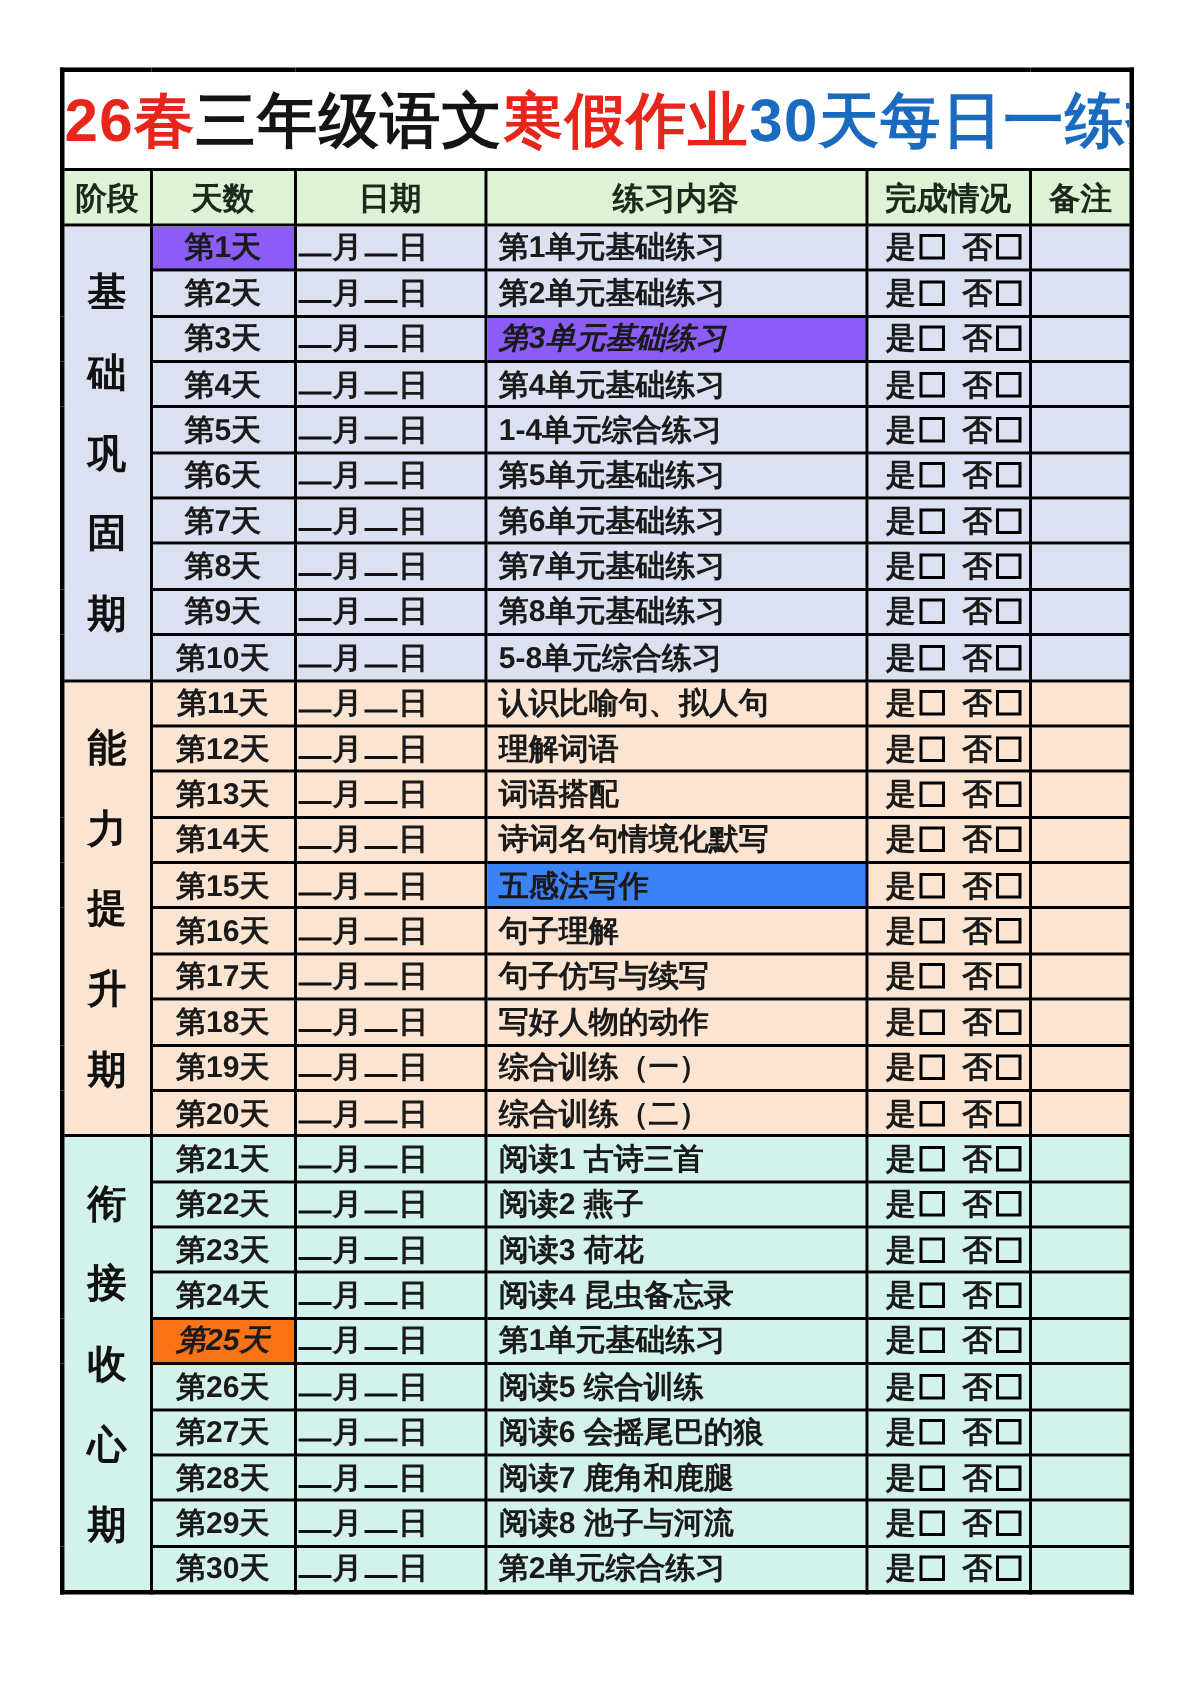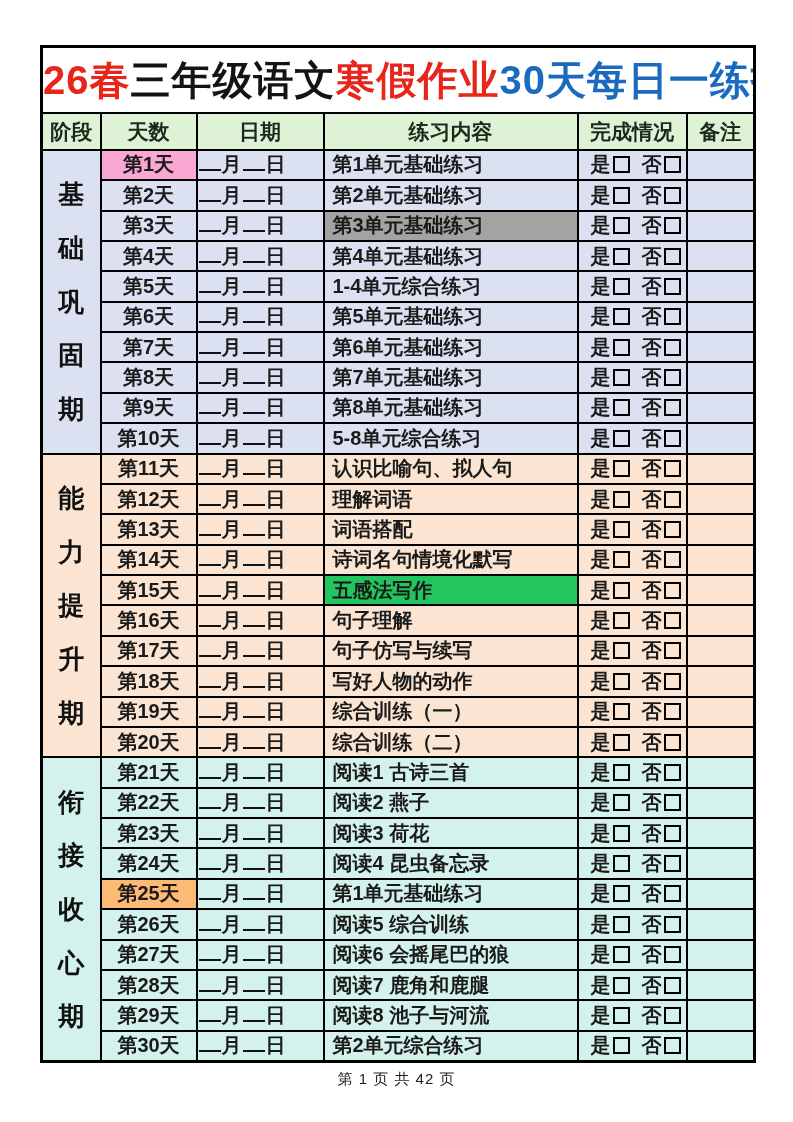--- a/index.html
+++ b/index.html
@@ -109,37 +109,37 @@
     <tr class="data-row">
           <td class="stage-cell" rowspan="10" style="background: rgb(220, 225, 242);">
             <div class="stage-label">
               <span class="stage-char">基</span>
               <span class="stage-char">础</span>
               <span class="stage-char">巩</span>
               <span class="stage-char">固</span>
               <span class="stage-char">期</span>
             </div>
           </td>
-          <td class="day-cell" style="background: #f9a8d4;">第1天</td>
+          <td class="day-cell" style="background: #8b5cf6;">第1天</td>
           <td class="date-cell" style="background: rgb(220, 225, 242);"><span class="blank"></span><span>月</span><span class="blank"></span><span>日</span></td>
           <td class="content-cell" style="background: rgb(220, 225, 242);">第1单元基础练习</td>
           <td class="completion-cell" style="background: rgb(220, 225, 242);"><span>是</span><span class="cbox"></span><span class="pair-gap"></span><span>否</span><span class="cbox"></span></td>
           <td class="remark-cell" style="background: rgb(220, 225, 242);"></td>
         </tr>
         <tr class="data-row">
           <td class="day-cell" style="background: rgb(220, 225, 242); margin-left: 12px;">第2天</td>
           <td class="date-cell" style="background: rgb(220, 225, 242);"><span class="blank"></span><span>月</span><span class="blank"></span><span>日</span></td>
           <td class="content-cell" style="background: rgb(220, 225, 242);">第2单元基础练习</td>
           <td class="completion-cell" style="background: rgb(220, 225, 242);"><span>是</span><span class="cbox"></span><span class="pair-gap"></span><span>否</span><span class="cbox"></span></td>
           <td class="remark-cell" style="background: rgb(220, 225, 242);"></td>
         </tr>
         <tr class="data-row">
           <td class="day-cell" style="background: rgb(220, 225, 242);">第3天</td>
           <td class="date-cell" style="background: rgb(220, 225, 242);"><span class="blank"></span><span>月</span><span class="blank"></span><span>日</span></td>
-          <td class="content-cell" style="background: #a3a3a3;">第3单元基础练习</td>
+          <td class="content-cell" style="background: #8b5cf6; font-style: italic;">第3单元基础练习</td>
           <td class="completion-cell" style="background: rgb(220, 225, 242);"><span>是</span><span class="cbox"></span><span class="pair-gap"></span><span>否</span><span class="cbox"></span></td>
           <td class="remark-cell" style="background: rgb(220, 225, 242);"></td>
         </tr>
         <tr class="data-row">
           <td class="day-cell" style="background: rgb(220, 225, 242);">第4天</td>
           <td class="date-cell" style="background: rgb(220, 225, 242);"><span class="blank"></span><span>月</span><span class="blank"></span><span>日</span></td>
           <td class="content-cell" style="background: rgb(220, 225, 242);">第4单元基础练习</td>
           <td class="completion-cell" style="background: rgb(220, 225, 242);"><span>是</span><span class="cbox"></span><span class="pair-gap"></span><span>否</span><span class="cbox"></span></td>
           <td class="remark-cell" style="background: rgb(220, 225, 242);"></td>
         </tr>
@@ -218,21 +218,21 @@
         <tr class="data-row">
           <td class="day-cell" style="background: rgb(251, 229, 210); margin-left: 28px;">第14天</td>
           <td class="date-cell" style="background: rgb(251, 229, 210);"><span class="blank"></span><span>月</span><span class="blank"></span><span>日</span></td>
           <td class="content-cell" style="background: rgb(251, 229, 210);">诗词名句情境化默写</td>
           <td class="completion-cell" style="background: rgb(251, 229, 210);"><span>是</span><span class="cbox"></span><span class="pair-gap"></span><span>否</span><span class="cbox"></span></td>
           <td class="remark-cell" style="background: rgb(251, 229, 210);"></td>
         </tr>
         <tr class="data-row">
           <td class="day-cell" style="background: rgb(251, 229, 210);">第15天</td>
           <td class="date-cell" style="background: rgb(251, 229, 210);"><span class="blank"></span><span>月</span><span class="blank"></span><span>日</span></td>
-          <td class="content-cell" style="background: #22c55e;">五感法写作</td>
+          <td class="content-cell" style="background: #3b82f6;">五感法写作</td>
           <td class="completion-cell" style="background: rgb(251, 229, 210);"><span>是</span><span class="cbox"></span><span class="pair-gap"></span><span>否</span><span class="cbox"></span></td>
           <td class="remark-cell" style="background: rgb(251, 229, 210);"></td>
         </tr>
         <tr class="data-row">
           <td class="day-cell" style="background: rgb(251, 229, 210);">第16天</td>
           <td class="date-cell" style="background: rgb(251, 229, 210);"><span class="blank"></span><span>月</span><span class="blank"></span><span>日</span></td>
           <td class="content-cell" style="background: rgb(251, 229, 210);">句子理解</td>
           <td class="completion-cell" style="background: rgb(251, 229, 210);"><span>是</span><span class="cbox"></span><span class="pair-gap"></span><span>否</span><span class="cbox"></span></td>
           <td class="remark-cell" style="background: rgb(251, 229, 210);"></td>
         </tr>
@@ -295,21 +295,21 @@
           <td class="remark-cell" style="background: rgb(211, 242, 236);"></td>
         </tr>
         <tr class="data-row">
           <td class="day-cell" style="background: rgb(211, 242, 236);">第24天</td>
           <td class="date-cell" style="background: rgb(211, 242, 236);"><span class="blank"></span><span>月</span><span class="blank"></span><span>日</span></td>
           <td class="content-cell" style="background: rgb(211, 242, 236);">阅读4 昆虫备忘录</td>
           <td class="completion-cell" style="background: rgb(211, 242, 236);"><span>是</span><span class="cbox"></span><span class="pair-gap"></span><span>否</span><span class="cbox"></span></td>
           <td class="remark-cell" style="background: rgb(211, 242, 236);"></td>
         </tr>
         <tr class="data-row">
-          <td class="day-cell" style="background: #fdba74;">第25天</td>
+          <td class="day-cell" style="background: #f97316; font-style: italic;">第25天</td>
           <td class="date-cell" style="background: rgb(211, 242, 236);"><span class="blank"></span><span>月</span><span class="blank"></span><span>日</span></td>
           <td class="content-cell" style="background: rgb(211, 242, 236);">第1单元基础练习</td>
           <td class="completion-cell" style="background: rgb(211, 242, 236);"><span>是</span><span class="cbox"></span><span class="pair-gap"></span><span>否</span><span class="cbox"></span></td>
           <td class="remark-cell" style="background: rgb(211, 242, 236);"></td>
         </tr>
         <tr class="data-row">
           <td class="day-cell" style="background: rgb(211, 242, 236);">第26天</td>
           <td class="date-cell" style="background: rgb(211, 242, 236);"><span class="blank"></span><span>月</span><span class="blank"></span><span>日</span></td>
           <td class="content-cell" style="background: rgb(211, 242, 236);">阅读5 综合训练</td>
           <td class="completion-cell" style="background: rgb(211, 242, 236);"><span>是</span><span class="cbox"></span><span class="pair-gap"></span><span>否</span><span class="cbox"></span></td>
@@ -339,14 +339,13 @@
         <tr class="data-row">
           <td class="day-cell" style="background: rgb(211, 242, 236);">第30天</td>
           <td class="date-cell" style="background: rgb(211, 242, 236);"><span class="blank"></span><span>月</span><span class="blank"></span><span>日</span></td>
           <td class="content-cell" style="background: rgb(211, 242, 236);">第2单元综合练习</td>
           <td class="completion-cell" style="background: rgb(211, 242, 236);"><span>是</span><span class="cbox"></span><span class="pair-gap"></span><span>否</span><span class="cbox"></span></td>
           <td class="remark-cell" style="background: rgb(211, 242, 236);"></td>
         </tr>
       </tbody>
   </table>
 
-  <div class="footer">第 1 页 共 42 页</div>
 </div>
 
 </body></html>

